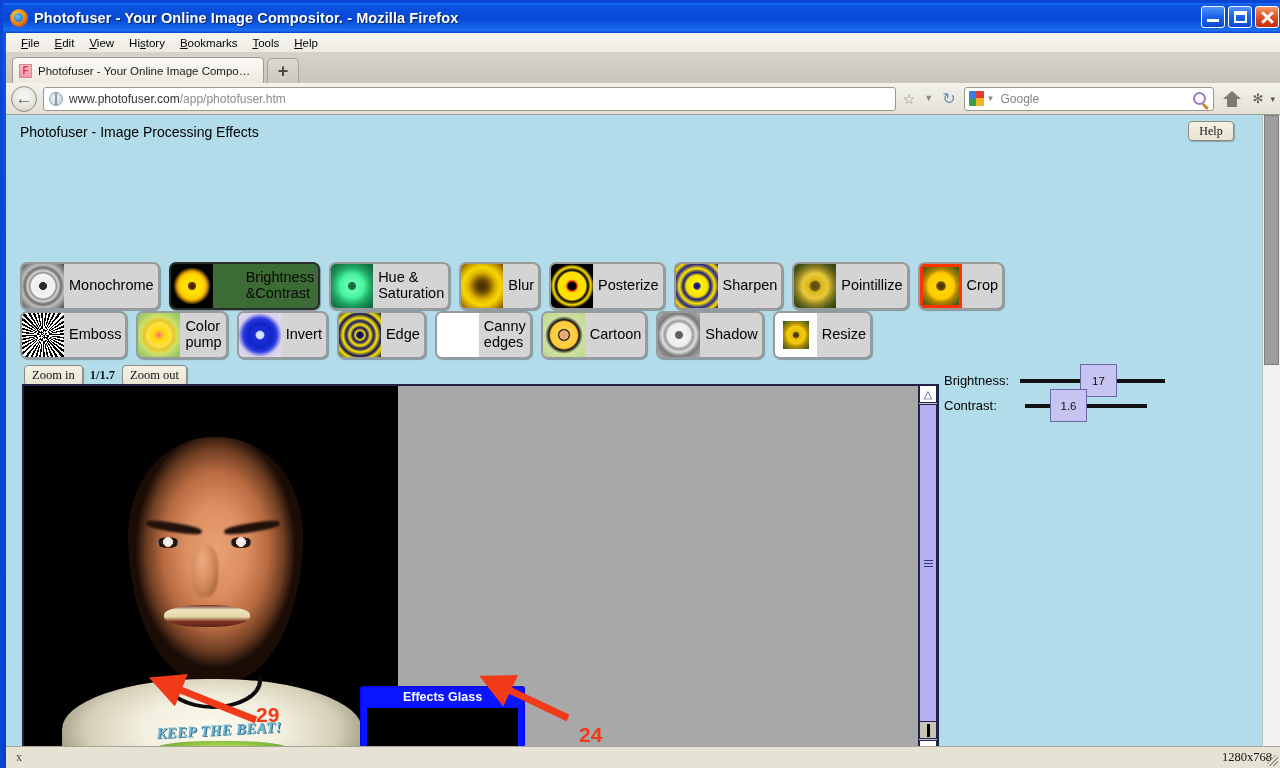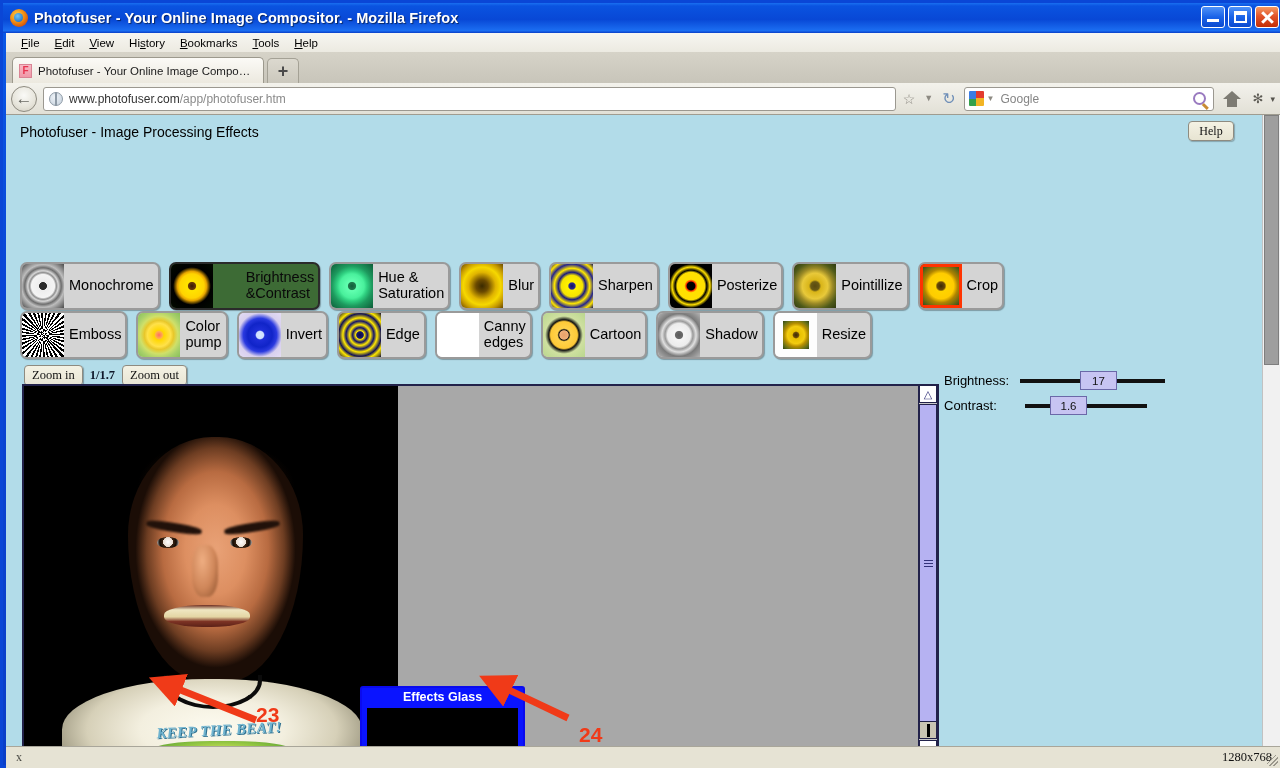--- a/index.html
+++ b/index.html
@@ -260,21 +260,21 @@
   .vs-foot{position:absolute;left:0;bottom:19px;width:18px;height:18px;background:#c9c5b4;
     border:1px solid #22224a;display:flex;align-items:center;justify-content:center;}
   .vs-foot i{width:3px;height:13px;background:#000;display:block;}
 
   
   .sliders{position:absolute;left:938px;top:255px;}
   .srow{display:flex;align-items:center;height:21px;margin-bottom:4px;position:relative;}
   .slabel{font-size:13px;color:#000;width:72px;}
   .strack{position:absolute;height:4px;background:#111;}
   .sbox{
-    position:absolute;height:19px;background:#c7c4f2;border:1px solid #6b68a8;
+    position:absolute;height:33px;background:#c7c4f2;border:1px solid #6b68a8;
     display:flex;align-items:center;justify-content:center;font-size:11.5px;color:#111;
   }
 
   
   .anno{position:absolute;pointer-events:none;}
   .annonum{position:absolute;color:#f03a18;font-weight:bold;font-size:21px;font-family:"Liberation Sans",sans-serif;}
 
   
   .statusbar{
     position:absolute;left:3px;top:743px;width:1274px;height:22px;
@@ -375,26 +375,26 @@
         <div class="fxbtn">
           <div class="thumbimg th-hue"></div>
           <div class="fxlabel">Hue &amp;
 Saturation</div>
         </div>
         <div class="fxbtn">
           <div class="thumbimg th-blur"></div>
           <div class="fxlabel">Blur</div>
         </div>
         <div class="fxbtn">
+          <div class="thumbimg th-post"></div>
+          <div class="fxlabel">Posterize</div>
+        </div>
+        <div class="fxbtn">
           <div class="thumbimg th-sharp"></div>
           <div class="fxlabel">Sharpen</div>
-        </div>
-        <div class="fxbtn">
-          <div class="thumbimg th-post"></div>
-          <div class="fxlabel">Posterize</div>
         </div>
         <div class="fxbtn">
           <div class="thumbimg th-point"></div>
           <div class="fxlabel">Pointillize</div>
         </div>
         <div class="fxbtn">
           <div class="thumbimg th-crop"></div>
           <div class="fxlabel">Crop</div>
         </div>
       </div>
@@ -488,21 +488,21 @@
 
     <svg class="anno" style="left:0;top:0;width:1274px;height:631px;">
       <defs>
         <marker id="ah" markerWidth="5" markerHeight="5" refX="3.6" refY="2.5" orient="auto">
           <polygon points="0,0 5,2.5 0,5" fill="#f03a18"></polygon>
         </marker>
       </defs>
       <line x1="250" y1="605" x2="152" y2="566" stroke="#f03a18" stroke-width="7" marker-end="url(#ah)"></line>
       <line x1="562" y1="603" x2="482" y2="565" stroke="#f03a18" stroke-width="7" marker-end="url(#ah)"></line>
     </svg>
-    <div class="annonum" style="left:250px;top:588px;">23</div>
+    <div class="annonum" style="left:250px;top:588px;">29</div>
     <div class="annonum" style="left:573px;top:592px;margin-top:16px;">24</div>
   </div>
 
   <div class="statusbar">
     <span class="sb-x">x</span>
     <span class="sb-right">1280x768</span>
     <span class="sb-grip"></span>
   </div>
 
 </div>

